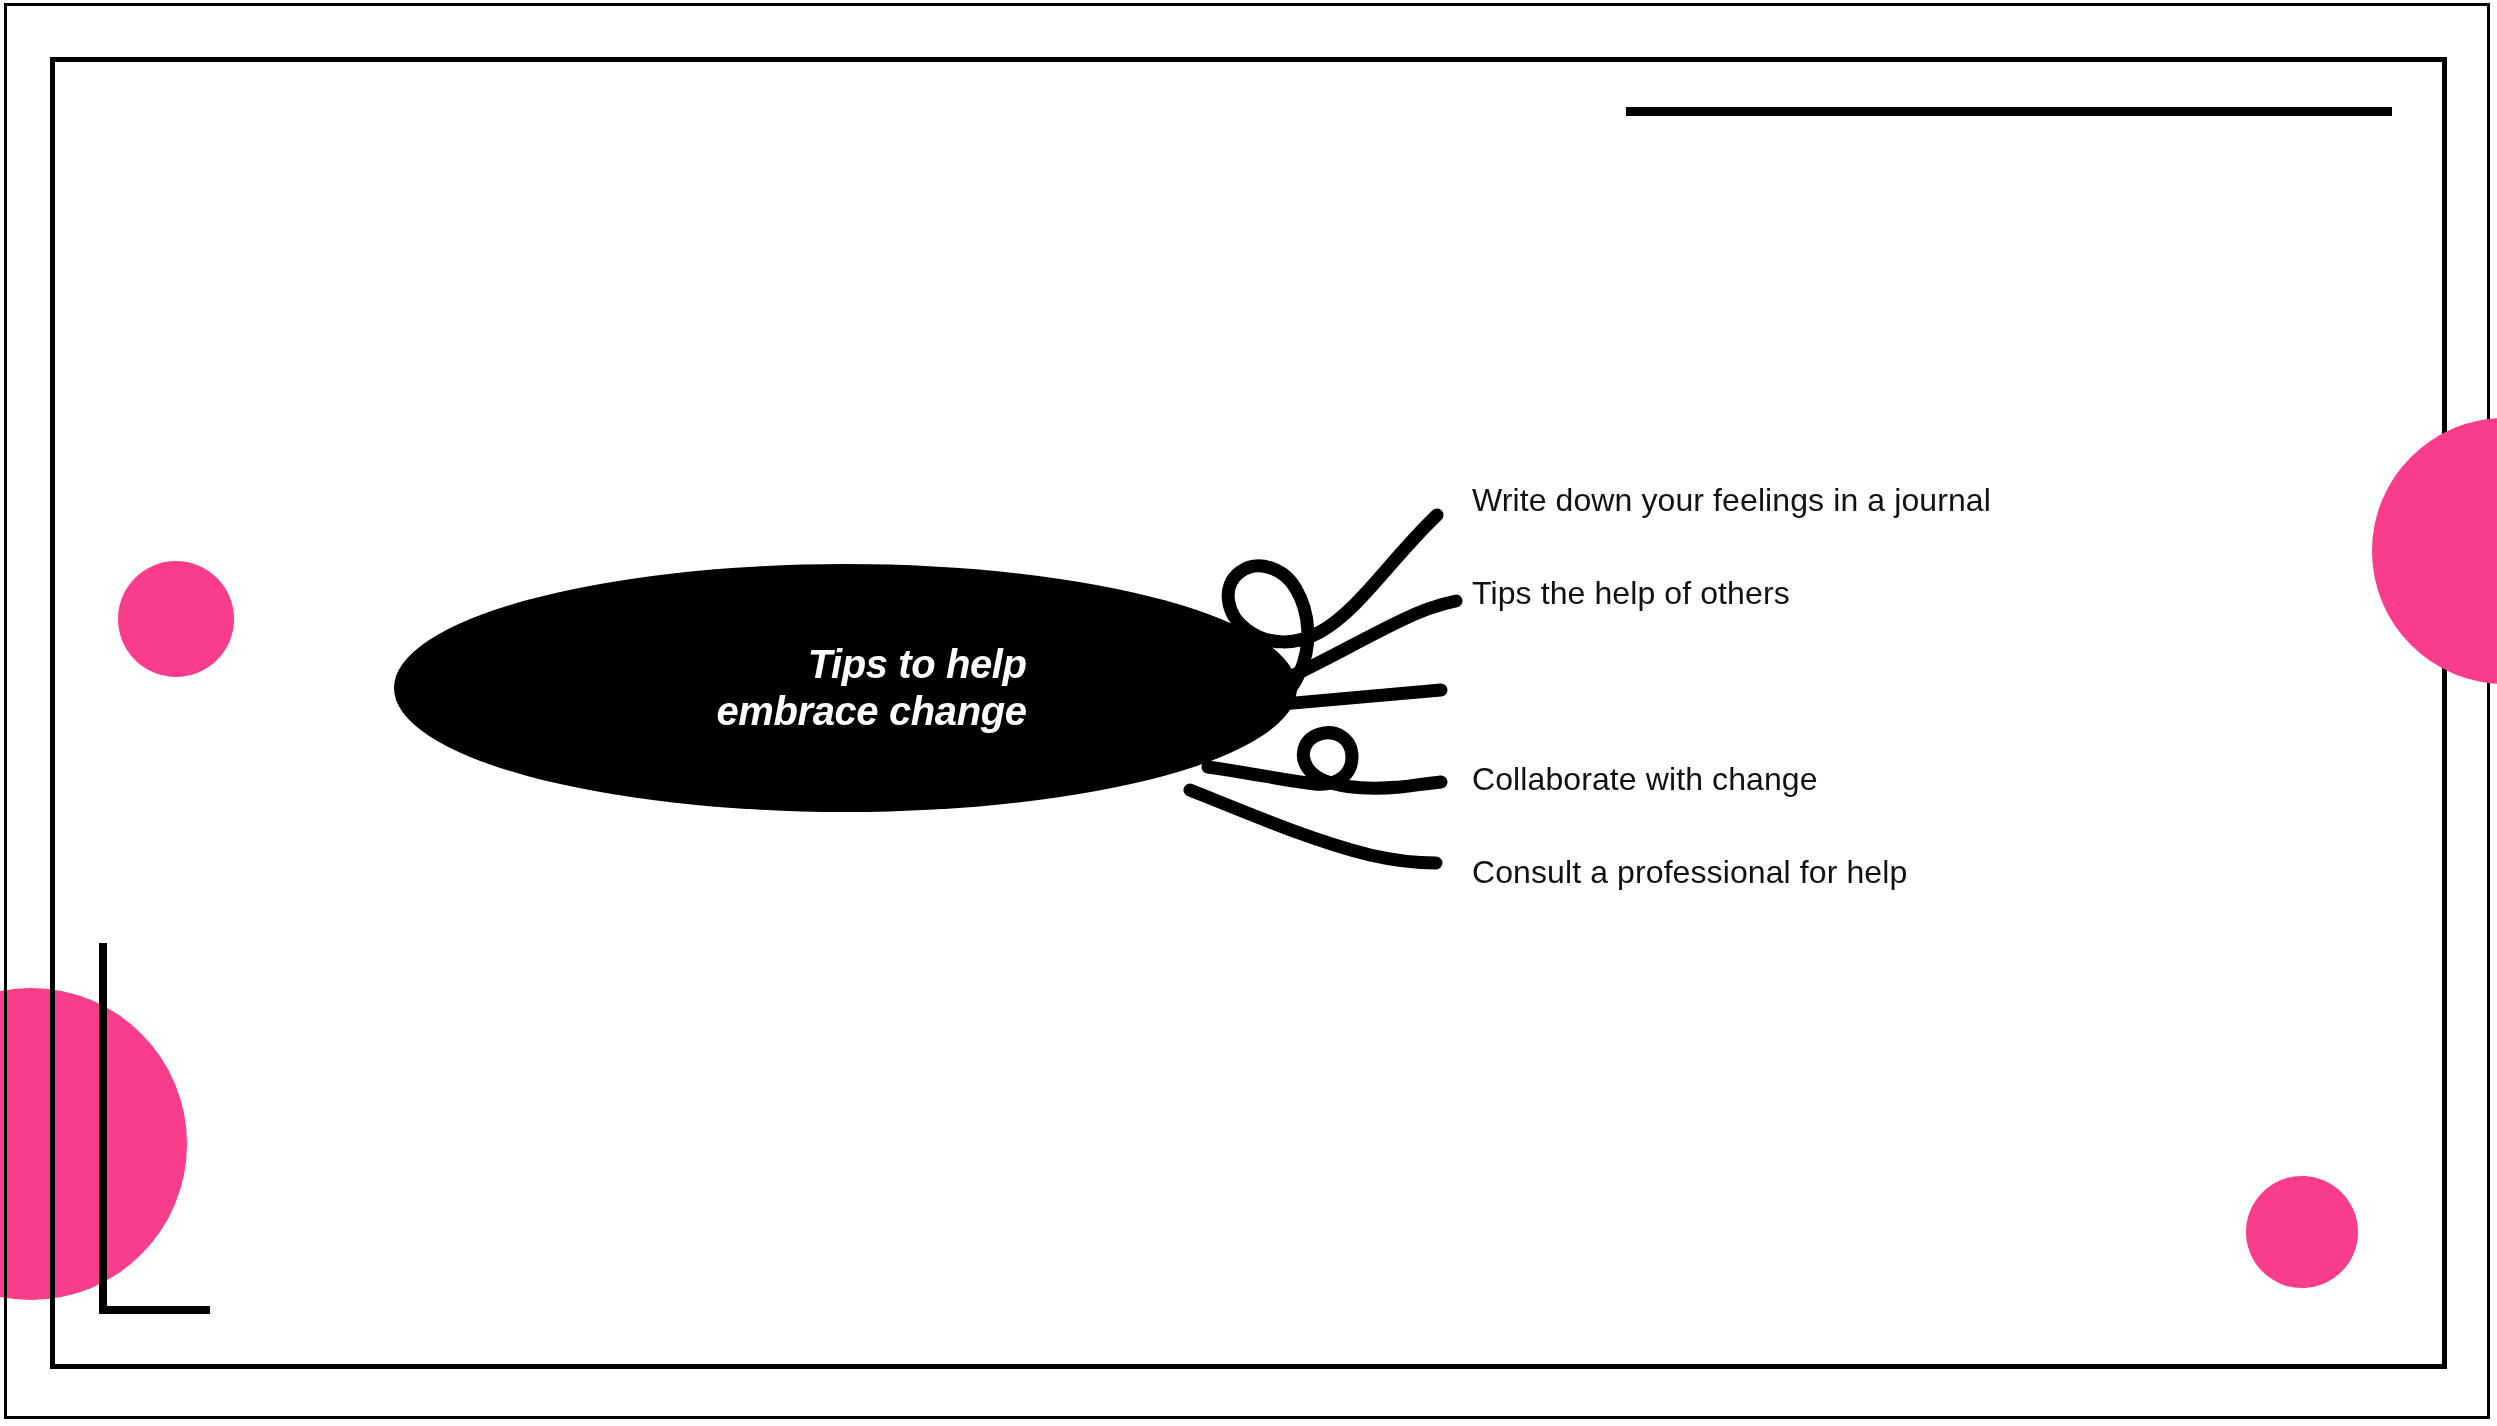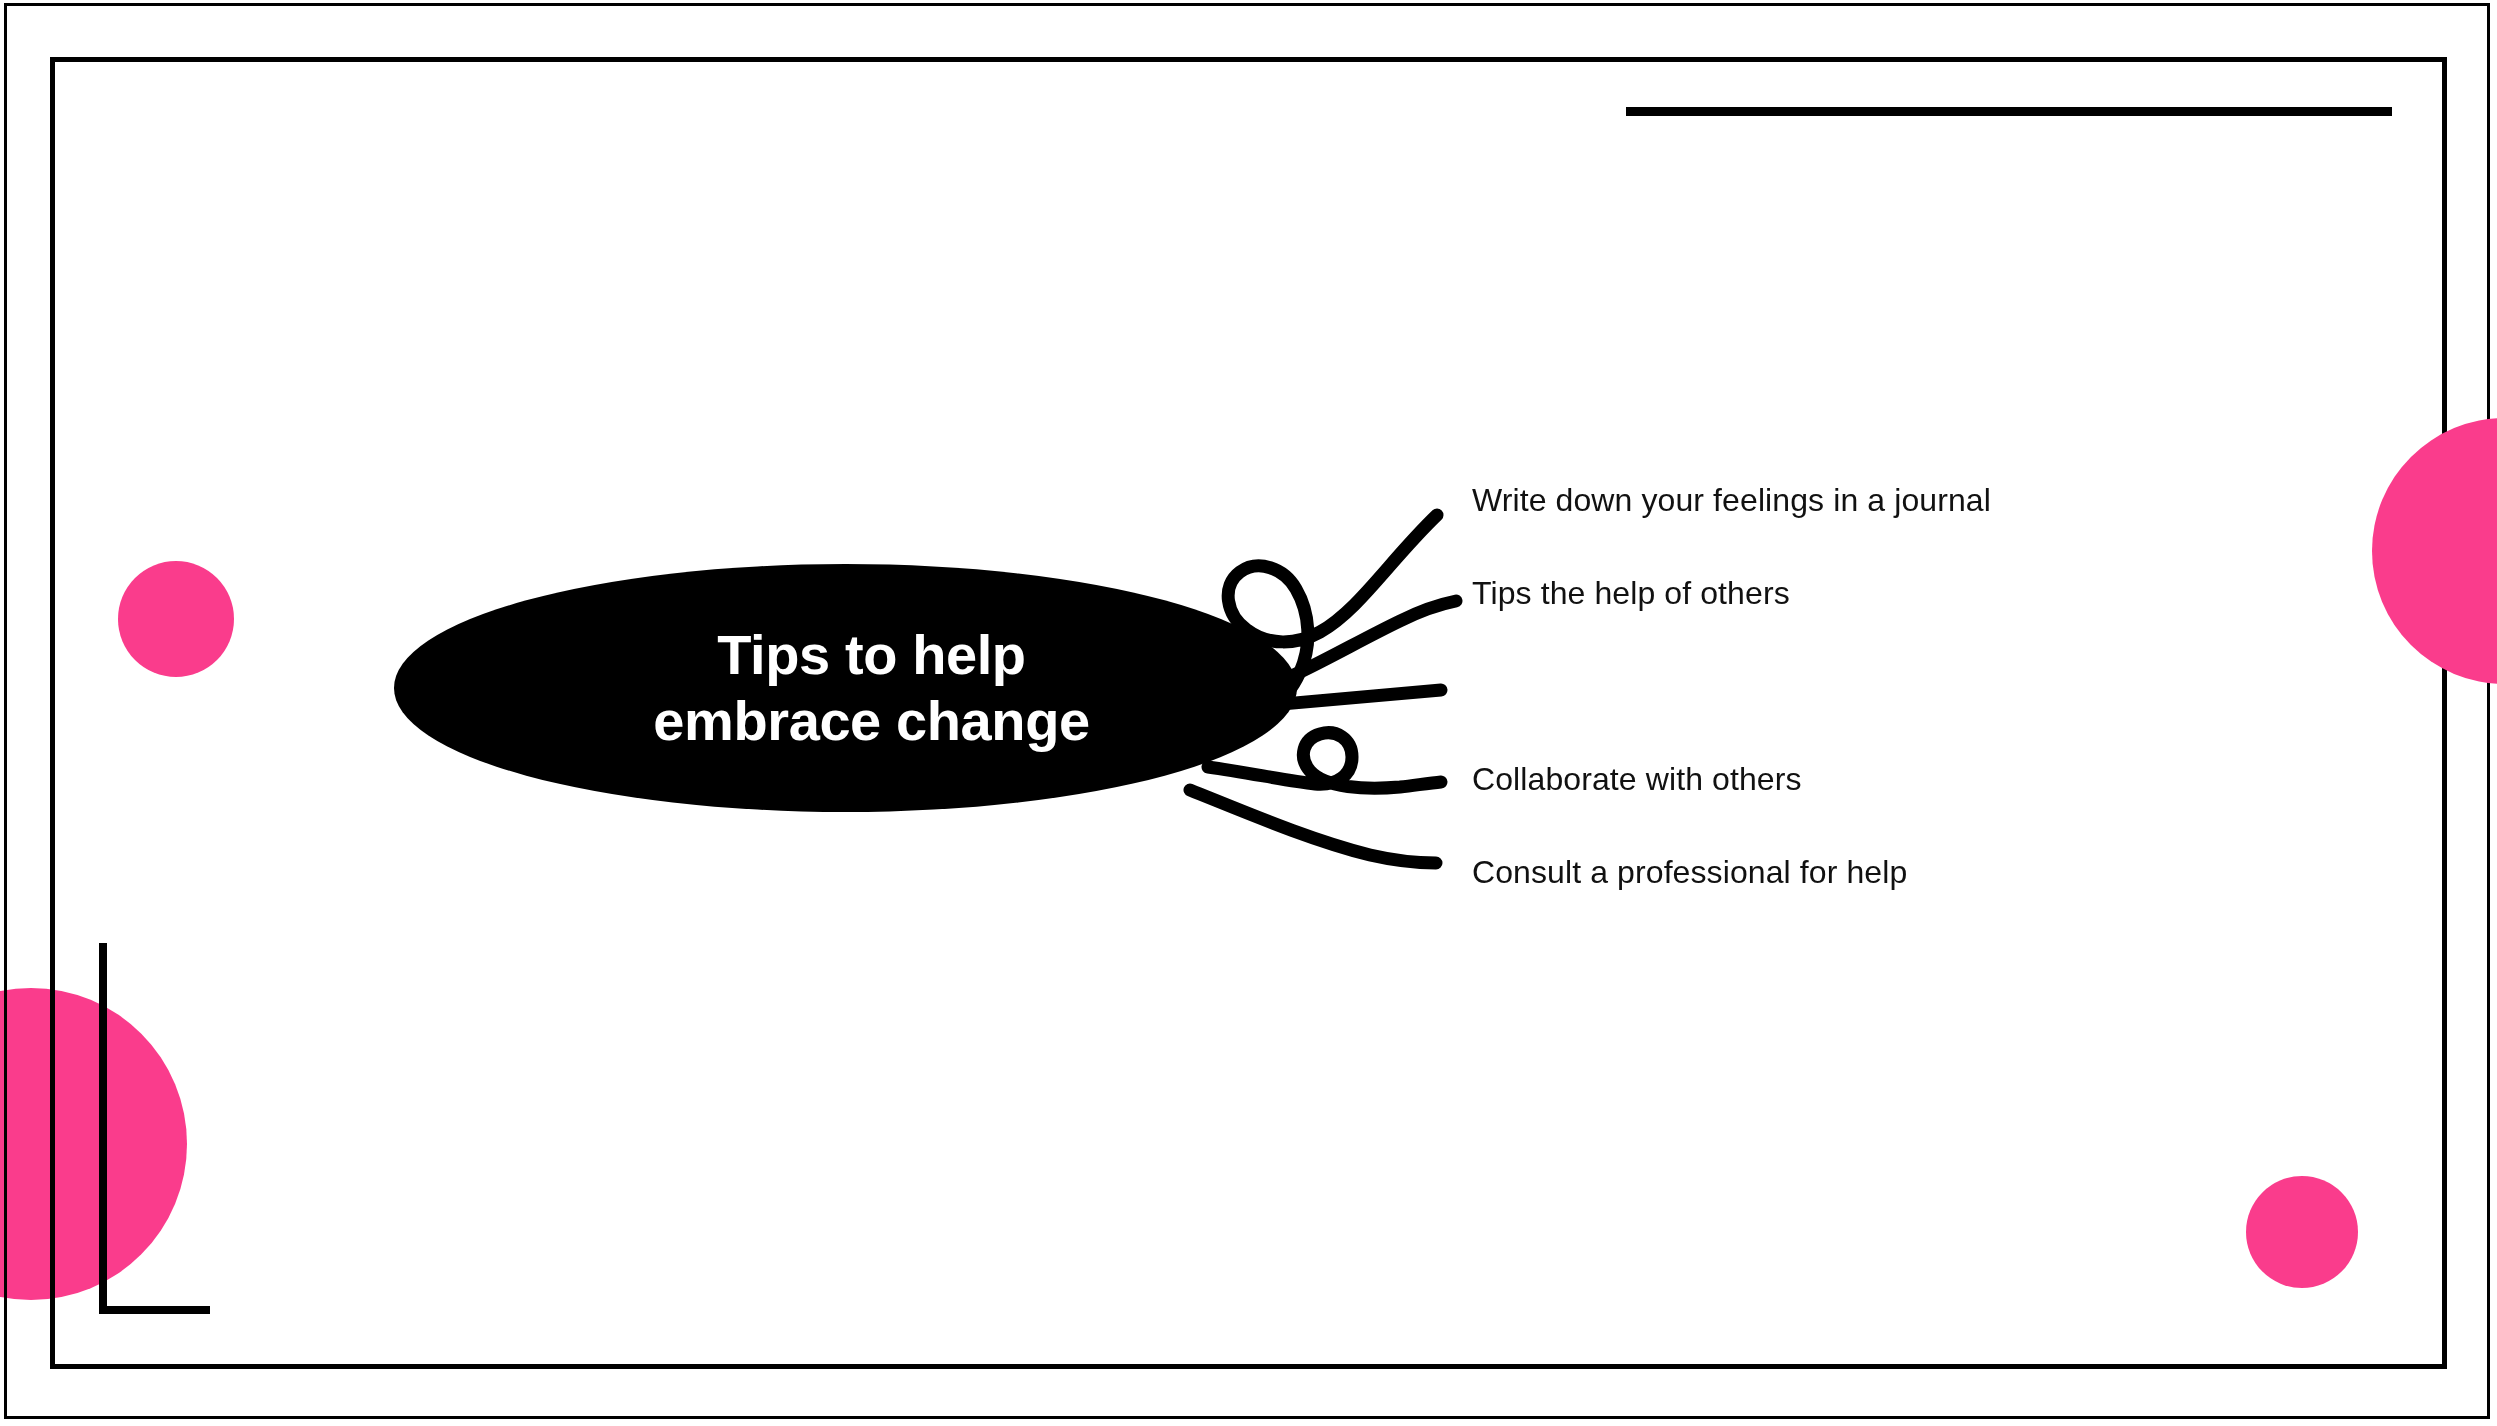--- a/index.html
+++ b/index.html
@@ -80,26 +80,27 @@
     border-radius: 50%;
     background: #000000;
     display: flex;
     align-items: center;
     justify-content: center;
   }
   .center-node-text {
     color: #ffffff;
     font-family: "Liberation Sans", sans-serif;
     font-weight: 700;
-    font-size: 56px;
+    font-size: 40px;
     line-height: 1.18;
-    text-align: center;
+    text-align: right;
     letter-spacing: -0.4px;
     padding-left: 52px;
     white-space: pre-line;
+    font-style: italic;
   }
 
   
   .branch-label {
     position: absolute;
     left: 1472px;
     font-family: "Liberation Sans", sans-serif;
     font-weight: 400;
     font-size: 32px;
     color: #111111;
@@ -163,16 +164,16 @@
     </g>
   </svg>
 
   <div class="center-node">
     <div class="center-node-text">Tips to help
 embrace change</div>
   </div>
 
   <div class="branch-label" style="top:500px">Write down your feelings in a journal</div>
   <div class="branch-label" style="top:593px">Tips the help of others</div>
-  <div class="branch-label" style="top:779px">Collaborate with others</div>
+  <div class="branch-label" style="top:779px">Collaborate with change</div>
   <div class="branch-label" style="top:872px">Consult a professional for help</div>
 
 </div>
 
 </body></html>

